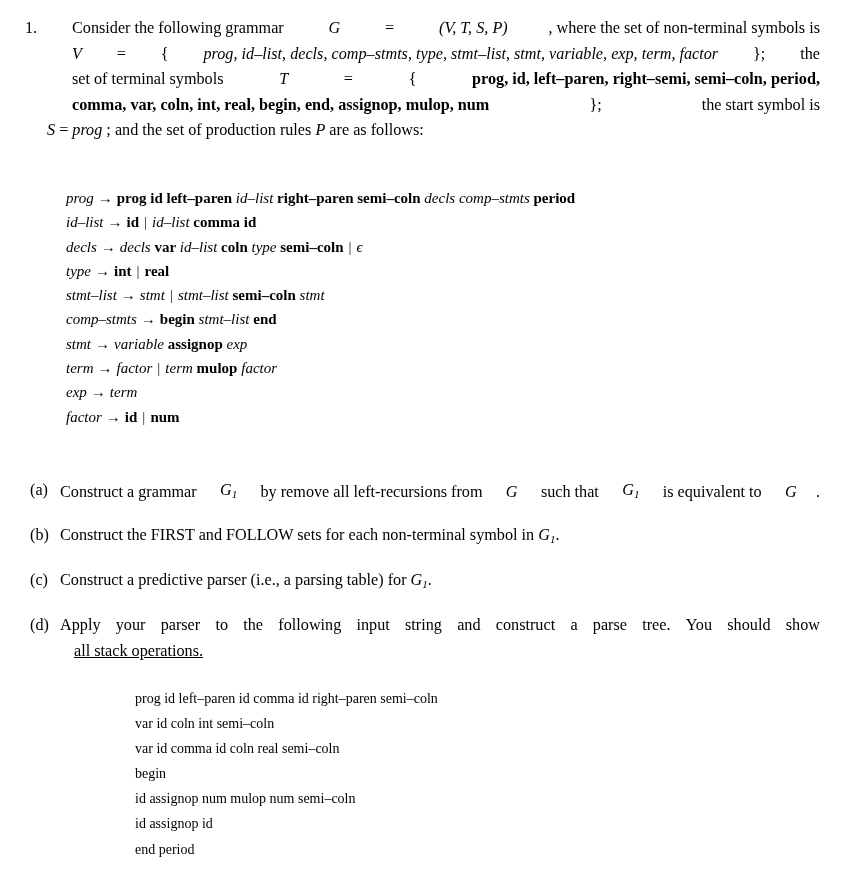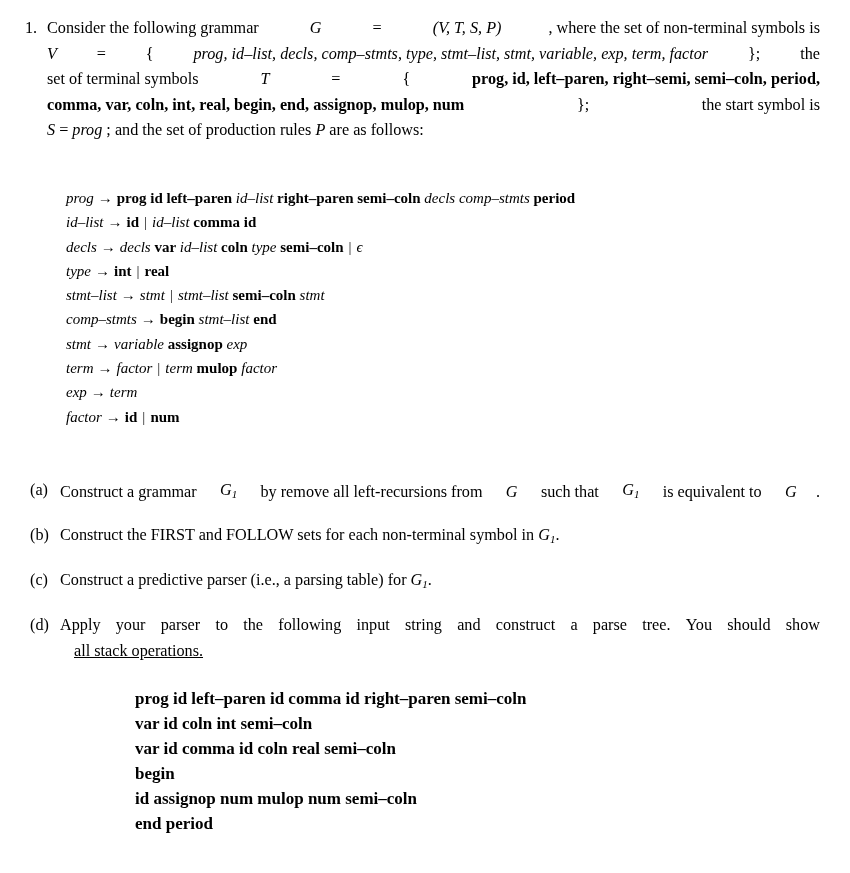--- a/index.html
+++ b/index.html
@@ -57,21 +57,21 @@
     text-justify: inter-word;
   }
   .prob-body .pline {
     white-space: nowrap;
   }
   .prob-body .pline.just {
     display: flex;
     justify-content: space-between;
     white-space: normal;
   }
-  .prob-body .pline.just > span { white-space: pre; }
+  .prob-body .pline.just > span { white-space: pre; margin-left: 25px; }
 
   
   .rules {
     position: absolute;
     left: 66px;
     top: 186px;
     font-size: 15px;
     line-height: 24.3px;
   }
   .rule { white-space: nowrap; }
@@ -104,23 +104,23 @@
     justify-content: space-between;
     align-items: center;
   }
   .subitem .txt .l1.spread > span { white-space: pre; }
 
   
   .inputstring {
     position: absolute;
     left: 135px;
     top: 686px;
-    font-size: 17px;
+    font-size: 14px;
     line-height: 25.1px;
-    font-weight: bold;
+    font-weight: normal;
     font-style: normal;
   }
   .inputstring .sline { white-space: nowrap; }
 </style>
 </head>
 <body>
 
 <div class="page">
 
   <div class="problem">
@@ -247,16 +247,17 @@
     </div>
 
   </div>
 
   <div class="inputstring" id="input-block">
       <div class="sline">prog id left–paren id comma id right–paren semi–coln</div>
       <div class="sline">var id coln int semi–coln</div>
       <div class="sline">var id comma id coln real semi–coln</div>
       <div class="sline">begin</div>
       <div class="sline">id assignop num mulop num semi–coln</div>
+      <div class="sline">id assignop id</div>
       <div class="sline">end period</div>
     </div>
 
 </div>
 
 </body></html>

